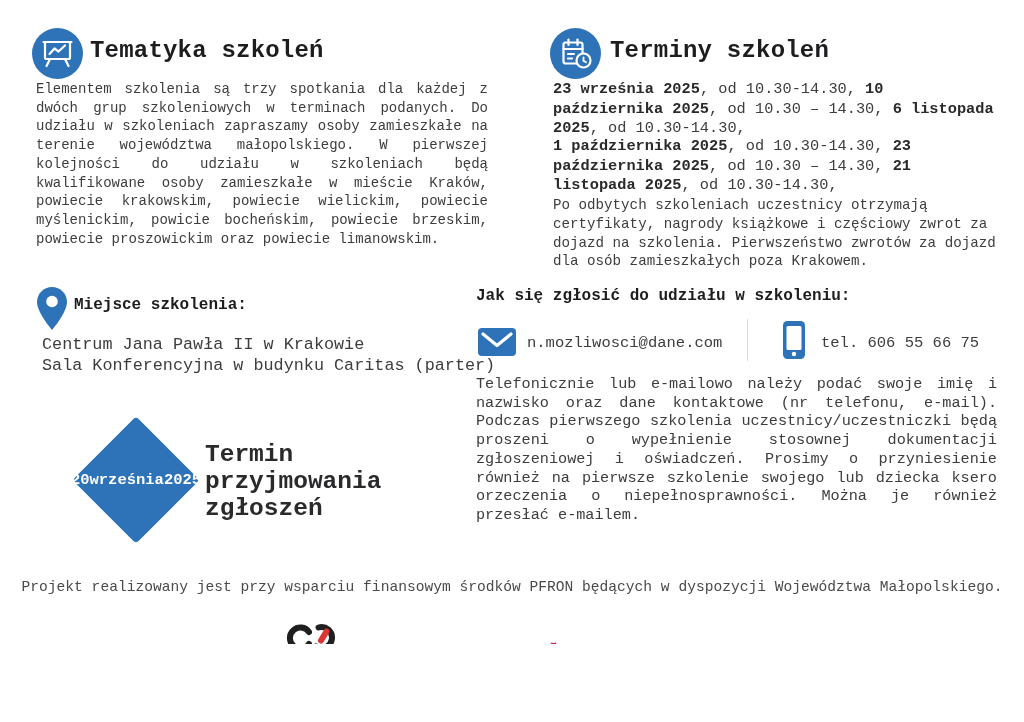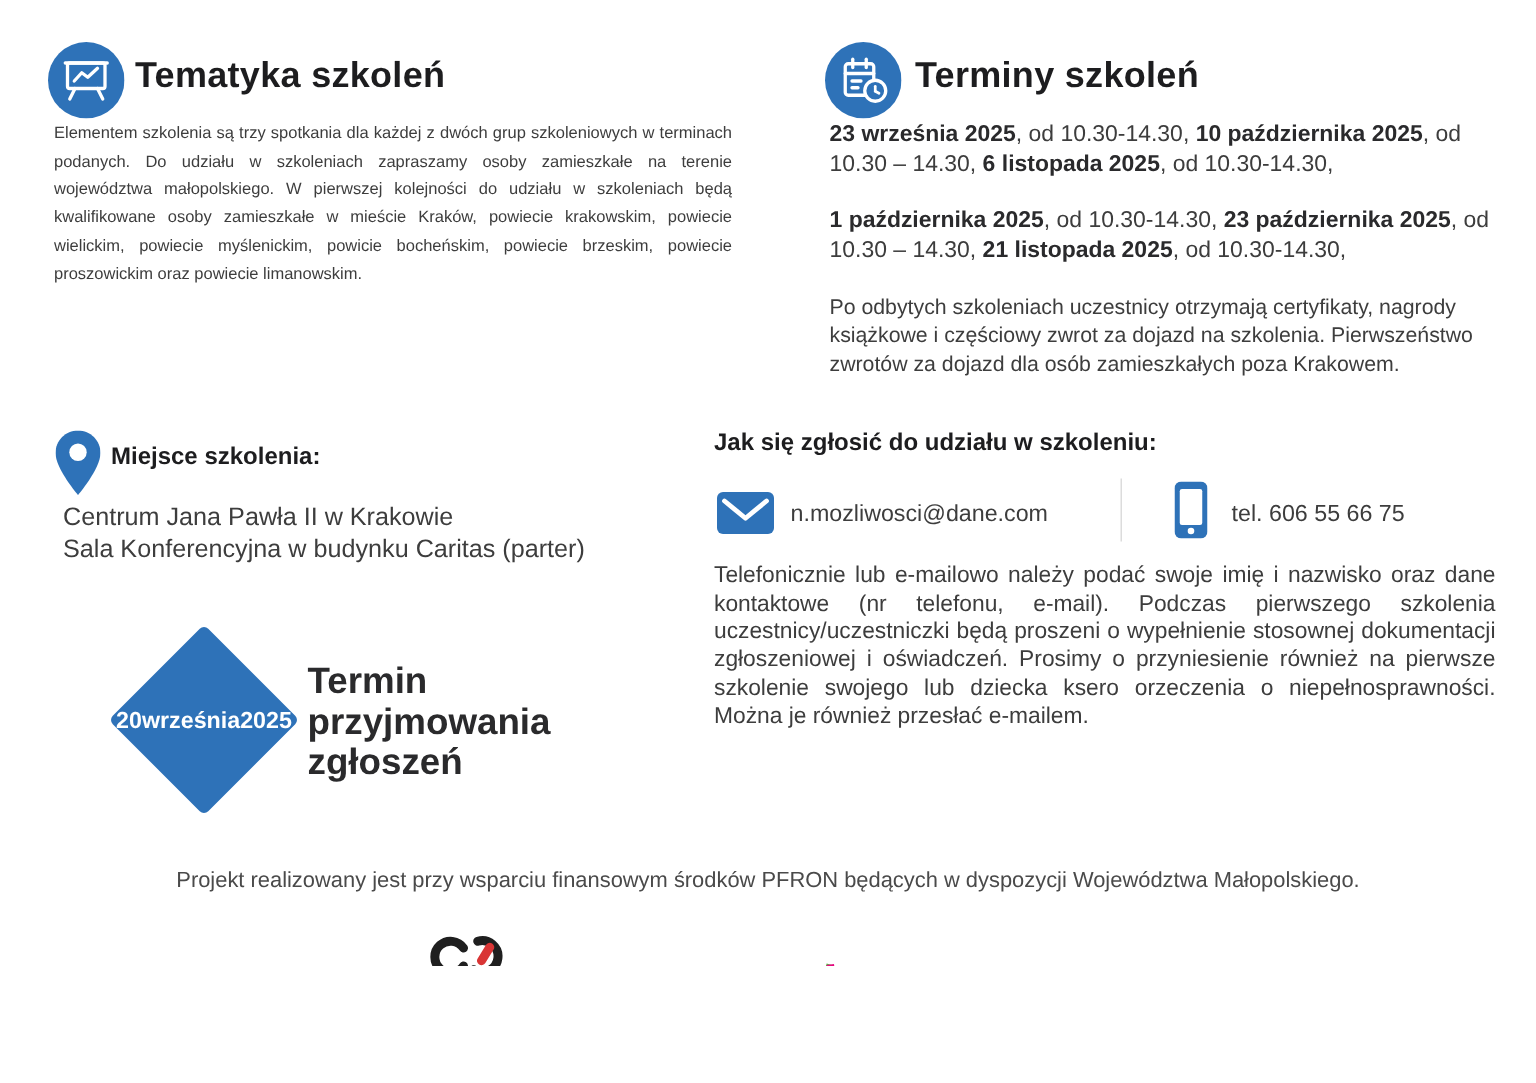--- a/index.html
+++ b/index.html
@@ -2,42 +2,42 @@
 <html><head>
 <meta charset="utf-8">
 <style>
   * { margin: 0; padding: 0; box-sizing: border-box; }
   html, body { background: #ffffff; }
   .page {
     position: relative;
     width: 1024px;
     height: 644px;
     background: #ffffff;
-    font-family: Liberation Sans, sans-serif;
+    font-family: Liberation Mono, monospace;
     color: #3d3d3d;
     overflow: hidden;
   }
   .abs { position: absolute; }
 
   
   .h1 {
     font-size: 24px;
     font-weight: bold;
     color: #1d1d1f;
     letter-spacing: 0.2px;
   }
   .h2 {
     font-size: 16px;
     font-weight: bold;
     color: #1d1d1f;
   }
 
   
   .para {
-    font-size: 11px;
+    font-size: 14px;
     line-height: 18.7px;
     color: #3d3d3d;
     text-align: justify;
   }
   .dates {
     font-size: 15.3px;
     line-height: 19.5px;
     color: #3d3d3d;
   }
   .dates strong { color: #2a2a2c; }

